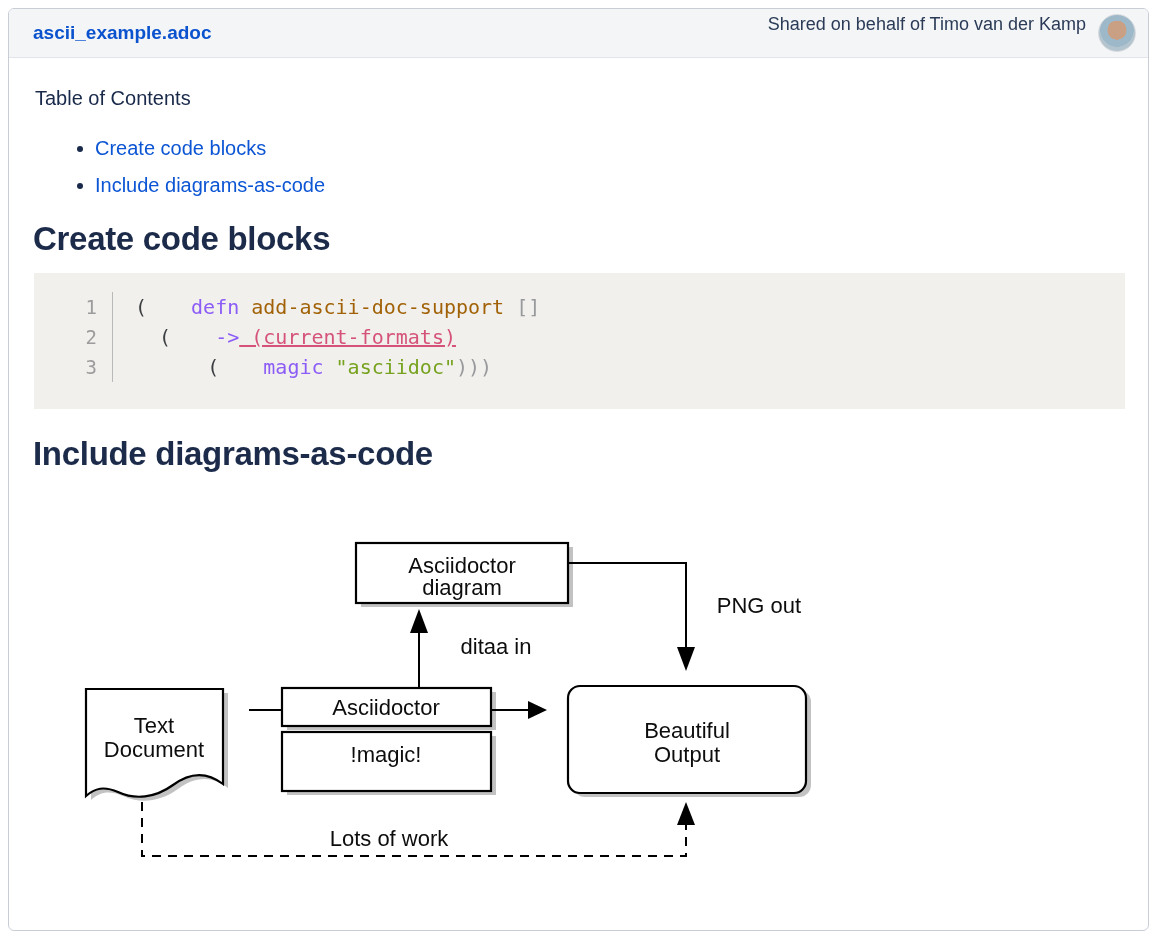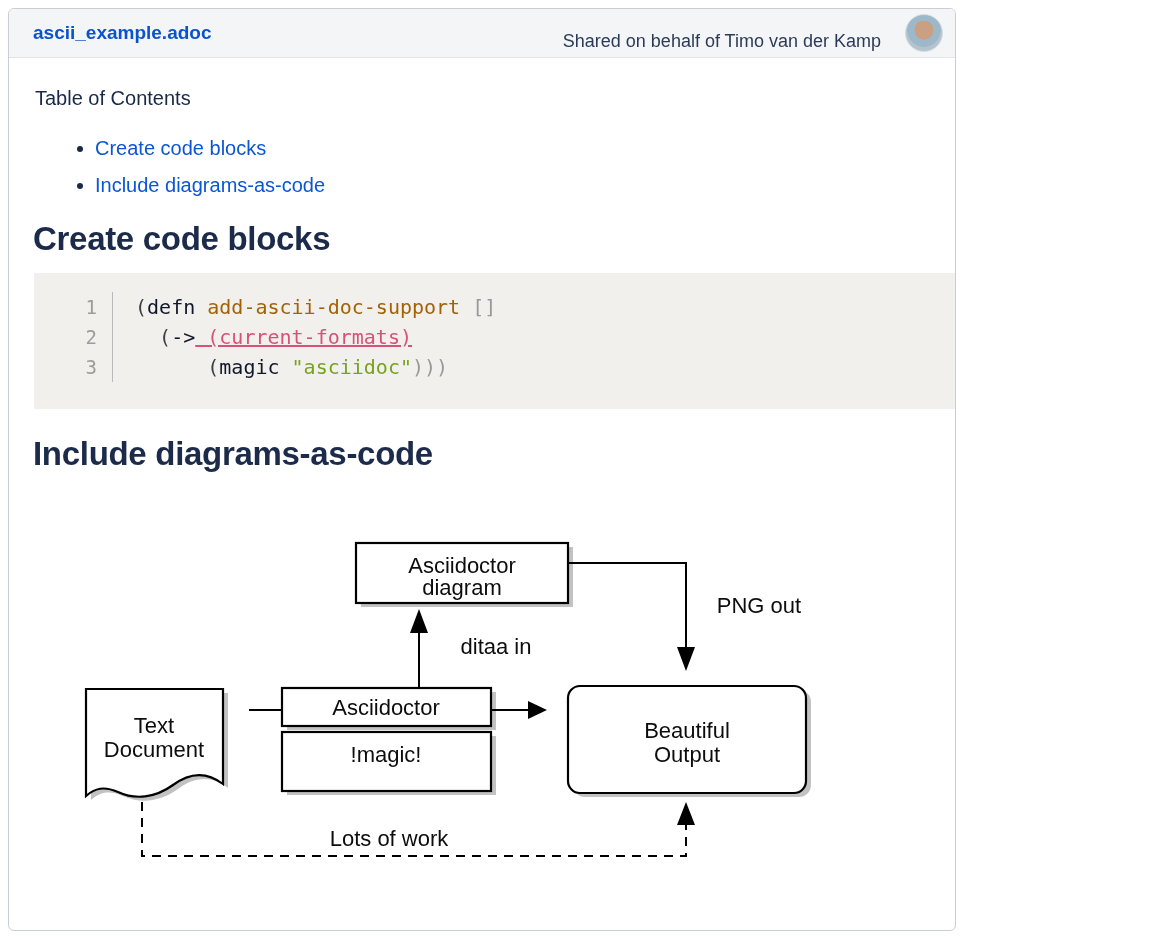--- a/index.html
+++ b/index.html
@@ -1,27 +1,27 @@
 <!DOCTYPE html>
 <html><head>
 <meta charset="utf-8">
 <style>
   * { margin:0; padding:0; box-sizing:border-box; }
   html,body { width:1158px; height:945px; background:#ffffff; overflow:hidden;
               font-family:"Liberation Sans", sans-serif; }
 
-  .card { position:absolute; left:8px; top:8px; width:948px; height:923px;
+  .card { position:absolute; left:8px; top:8px; width:1141px; height:923px;
           background:#ffffff; border:1px solid #c9ced6; border-radius:6px; overflow:hidden; }
 
   
   .card-header { position:absolute; left:0; top:0; width:100%; height:49px;
                  background:#f4f5f7; border-bottom:1px solid #e2e4e9;
                  display:flex; align-items:center; padding:0 12px 0 24px; }
   .filename { color:#0b53ce; font-size:19px; font-weight:700; text-decoration:none; }
-  .header-right { margin-left:auto; display:flex; align-items:flex-end; gap:24px; }
+  .header-right { margin-left:auto; display:flex; align-items:flex-start; gap:12px; }
   .shared-text { color:#2b3b57; font-size:18px; }
   .avatar { width:38px; height:38px; border-radius:50%;
             background:radial-gradient(circle at 50% 42%, #c9a083 0 34%, #9db8c9 35% 60%, #b4c4ce 61% 100%);
             border:1px solid #d7dade; }
 
   
   .toc-title { position:absolute; left:26px; top:78px; font-size:20px; color:#19294a; }
   .toc-list { position:absolute; left:86px; top:128px; list-style:none; }
   .toc-list li { position:relative; margin-bottom:13px; line-height:23px; }
   .toc-list li .bullet { position:absolute; left:-18px; top:9px; width:6px; height:6px;
@@ -35,21 +35,21 @@
 
   
   .codeblock { position:absolute; left:25px; top:264px; width:1091px; height:136px;
                background:#f2f0ed; padding:19px 0 0 33px;
                font-family:"DejaVu Sans Mono", monospace; font-size:20px; }
   .crow { display:flex; line-height:30px; }
   .ln { width:46px; flex:0 0 46px; text-align:right; padding-right:15px;
         color:#9c9c9c; font-size:19px; border-right:1.5px solid #b9b9b9; }
   .cl { white-space:pre; padding-left:22px; color:#1b1b1b; }
   .t-p   { color:#3c3f42; }
-  .t-kw  { color:#0f172a; }
+  .t-kw  { color:#8b5cf6;margin-left:44px; }
   .t-name{ color:#a16207; }
   .t-var { color:#d5537a;text-decoration:underline; }
   .t-str { color:#76a21e; }
   .t-br  { color:#97999c; }
 
   
   .diagram-svg { position:absolute; left:0; top:512px; }
   .dg-text { font-family:"Liberation Sans", sans-serif; font-size:22px; fill:#0d0d0d; }
   .dg-box { fill:#ffffff; stroke:#000000; stroke-width:2.2; }
   .dg-shadow { fill:#8f8f8f; opacity:0.55; }

